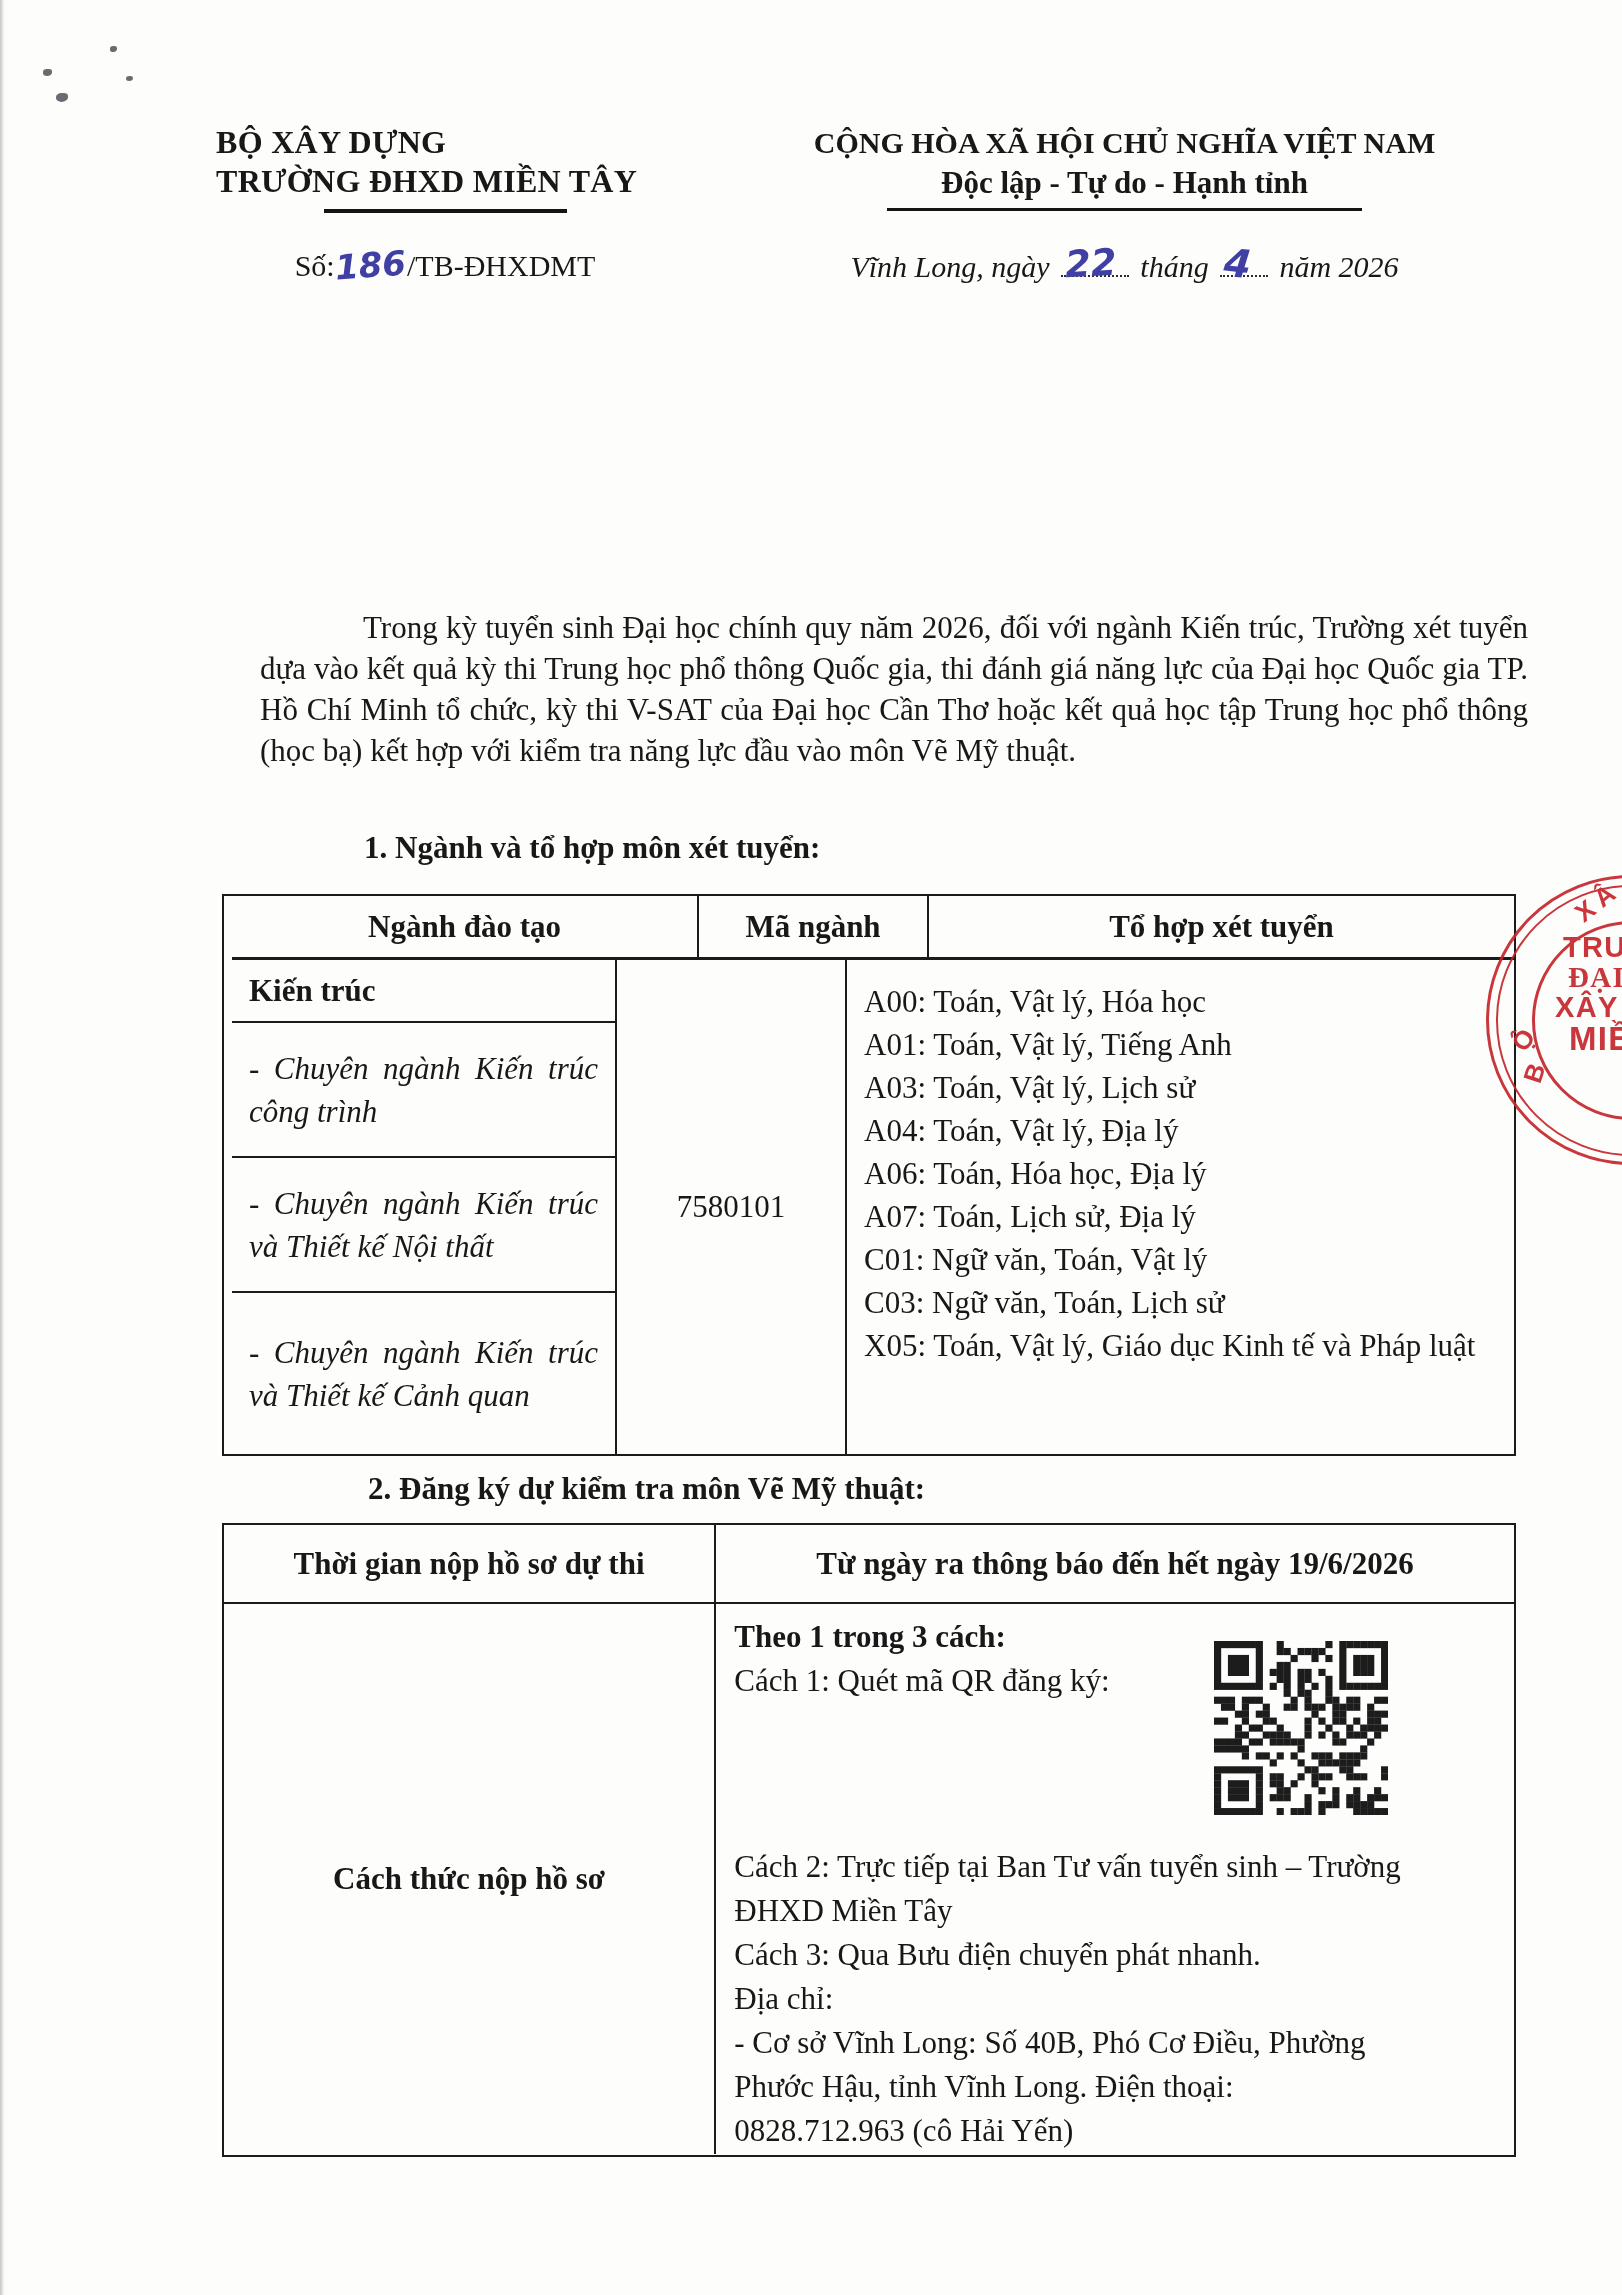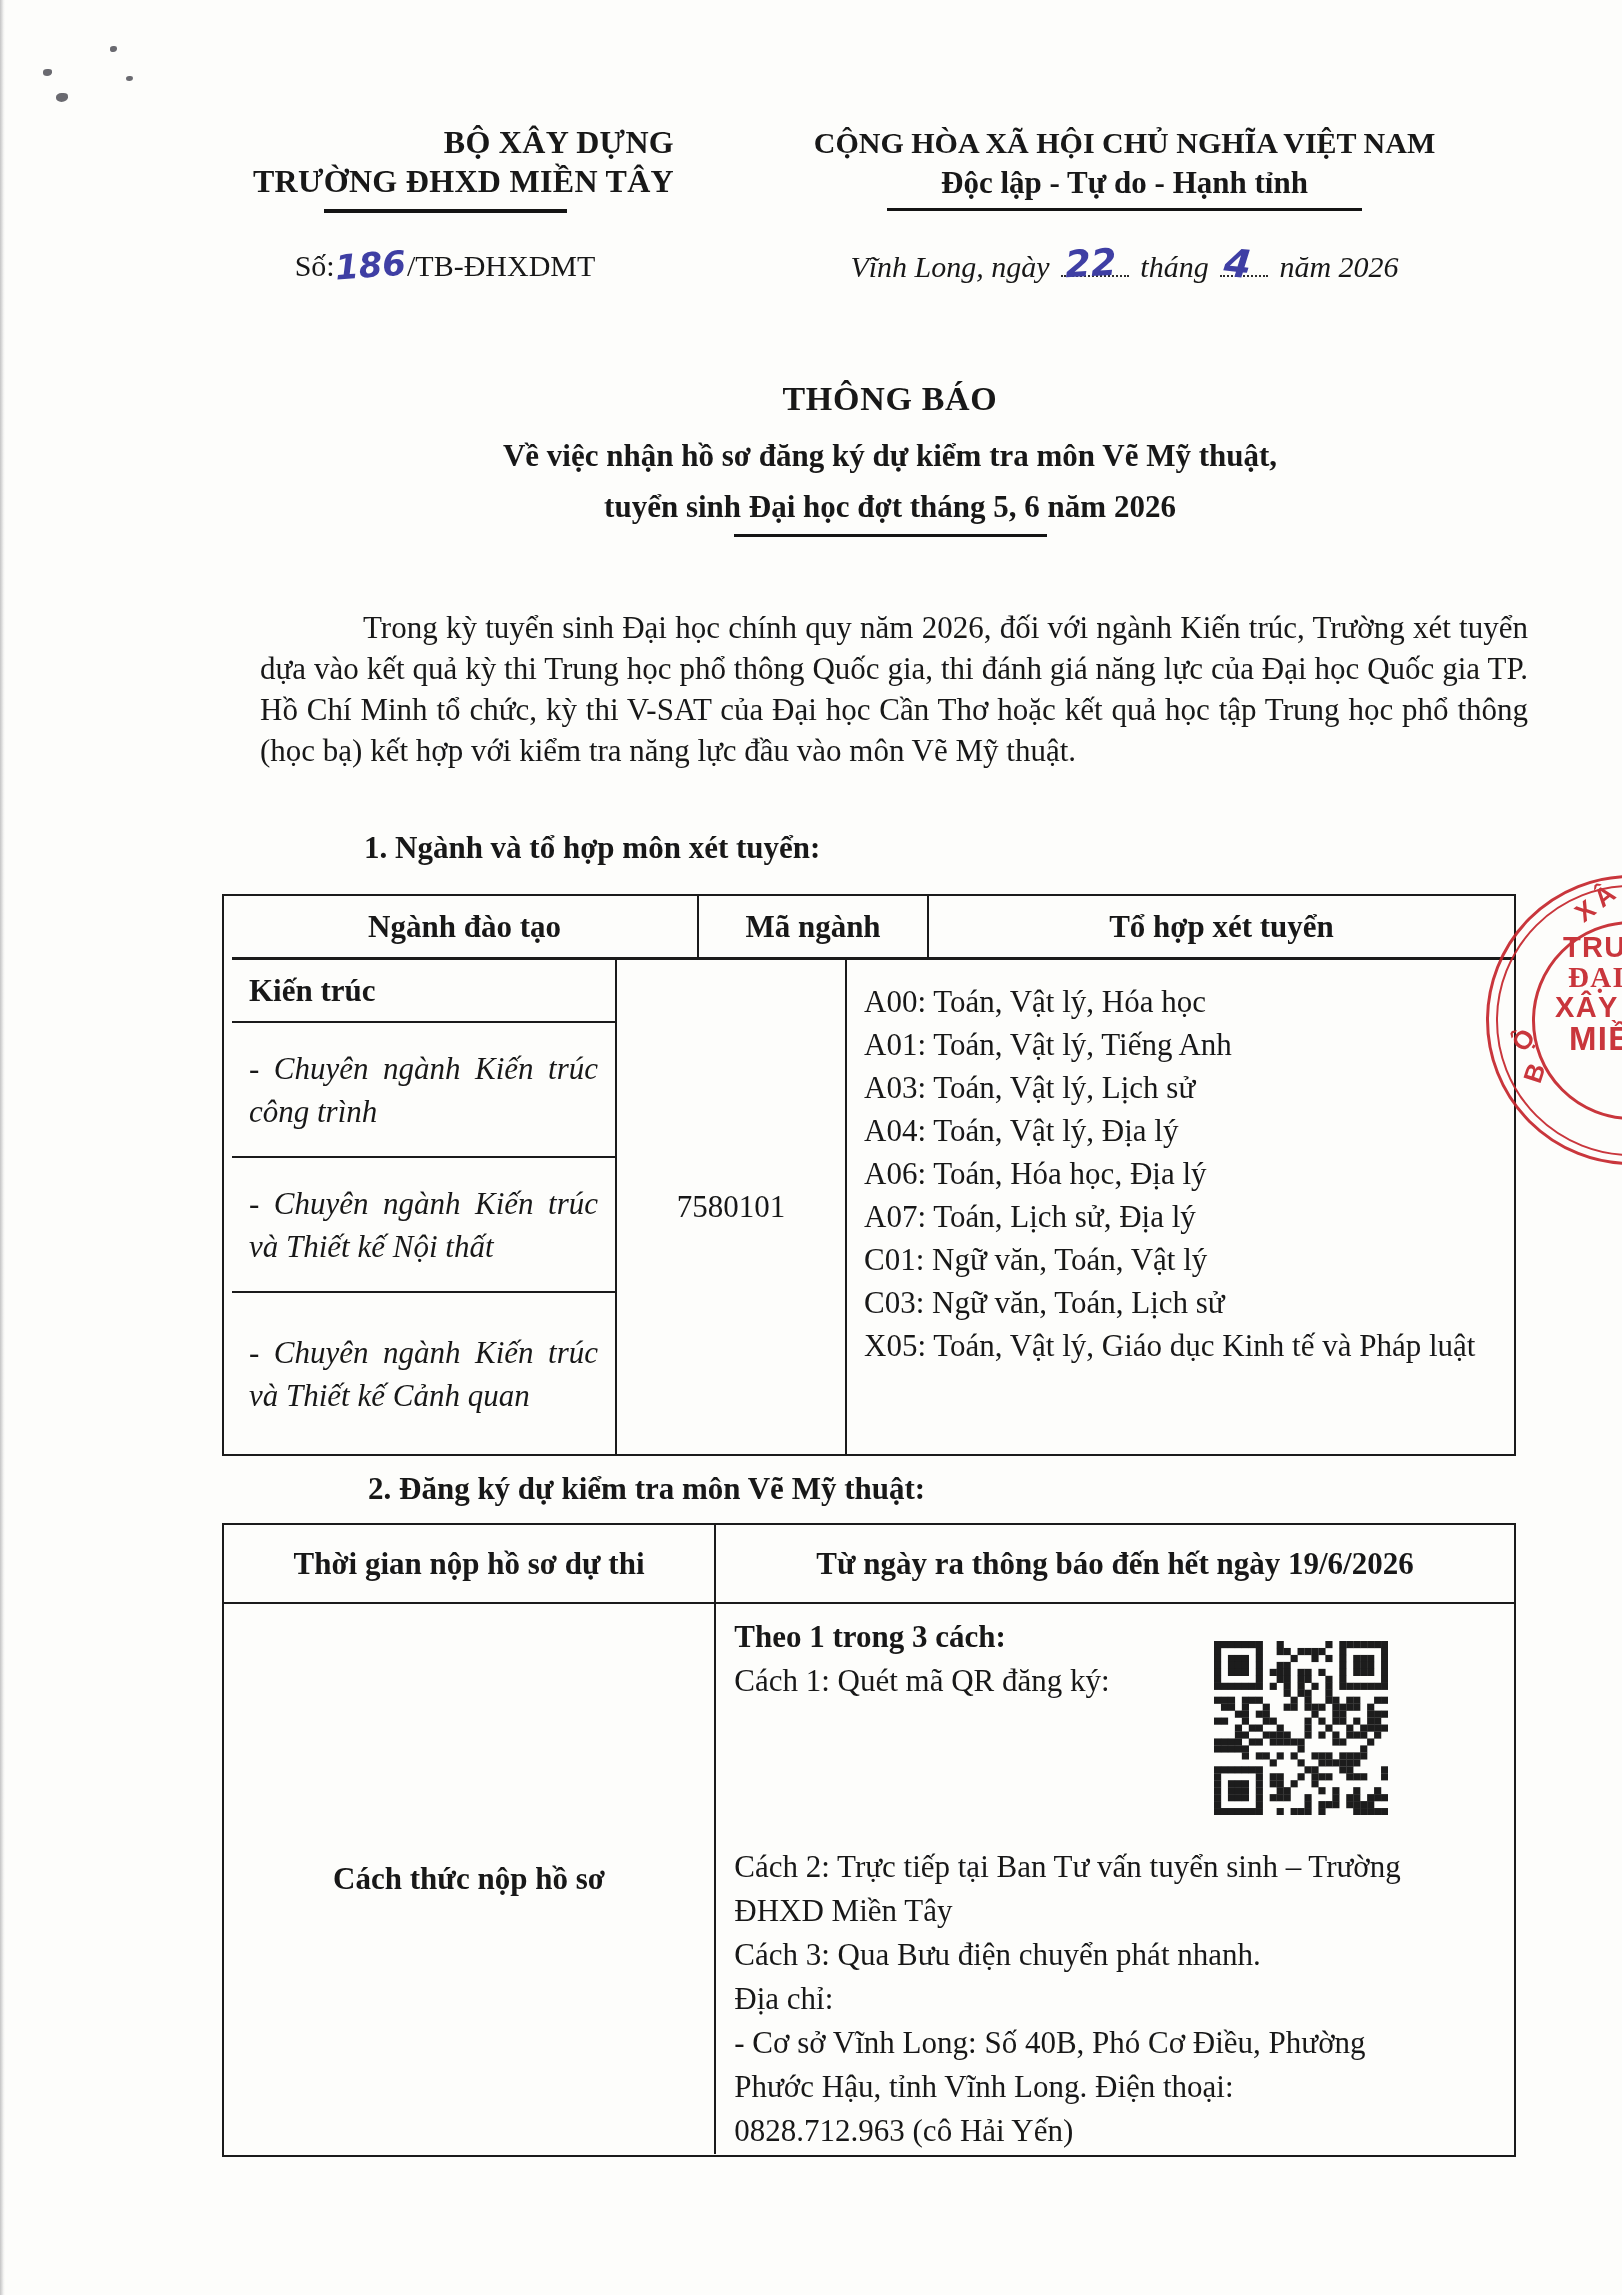--- a/index.html
+++ b/index.html
@@ -10,21 +10,21 @@
     overflow:hidden;
     font-family:"Liberation Serif","DejaVu Serif",serif;
     color:#181818;
   }
   
   .edge-shadow{position:absolute;left:0;top:0;width:4.6px;height:2295px;
     background:linear-gradient(to right,rgba(90,90,95,.35),rgba(120,120,125,.08) 70%,transparent);}
   .speck{position:absolute;background:#6a6a70;border-radius:50% 40% 60% 50%;}
 
   
-  .org-block{position:absolute;left:216px;top:123px;width:458px;text-align:right;}
+  .org-block{position:absolute;left:216px;top:123px;width:458px;text-align:left;}
   .org-line{font-weight:bold;font-size:32px;line-height:39px;letter-spacing:0.3px;}
   .org-underline{width:243px;height:3.9px;background:#141414;margin:7.8px auto 0;}
   .doc-number{position:absolute;left:216px;top:246px;width:458px;text-align:center;
     font-size:30px;line-height:37px;}
   .hand{color:#3f3fa4;font-family:"DejaVu Sans",sans-serif;font-style:italic;font-weight:bold;}
   .hand-186{display:inline-block;font-size:34px;transform:rotate(-4deg);margin:0 0.7px;position:relative;top:1.3px;}
 
   .nat-block{position:absolute;left:752px;top:123px;width:745px;text-align:center;}
   .nat-line1{font-weight:bold;font-size:30px;line-height:39px;}
   .nat-line2{font-weight:bold;font-size:31px;line-height:42px;}
@@ -139,26 +139,20 @@
     <div class="nat-underline"></div>
   </div>
   <div class="date-line">
     <span>Vĩnh Long, ngày</span>
     <span class="dotted-slot slot-day"><span class="hand hand-num">22</span></span>
     <span>tháng</span>
     <span class="dotted-slot slot-month"><span class="hand hand-num">4</span></span>
     <span>năm 2026</span>
   </div>
 
-  <div class="title-block">
-    <div class="title-main">THÔNG BÁO</div>
-    <div class="title-sub">Về việc nhận hồ sơ đăng ký dự kiểm tra môn Vẽ Mỹ thuật,</div>
-    <div class="title-sub">tuyển sinh Đại học đợt tháng 5, 6 năm 2026</div>
-    <div class="title-underline"></div>
-  </div>
 
   <div class="intro">Trong kỳ tuyển sinh Đại học chính quy năm 2026, đối với ngành Kiến trúc, Trường xét tuyển dựa vào kết quả kỳ thi Trung học phổ thông Quốc gia, thi đánh giá năng lực của Đại học Quốc gia TP. Hồ Chí Minh tổ chức, kỳ thi V-SAT của Đại học Cần Thơ hoặc kết quả học tập Trung học phổ thông (học bạ) kết hợp với kiểm tra năng lực đầu vào môn Vẽ Mỹ thuật.</div>
 
   <div class="sec-heading sec1">1. Ngành và tổ hợp môn xét tuyển:</div>
 
   <div class="table1">
     <div class="t1-head">
       <div class="hc hc1">Ngành đào tạo</div>
       <div class="hc hc2">Mã ngành</div>
       <div class="hc hc3">Tổ hợp xét tuyển</div>

